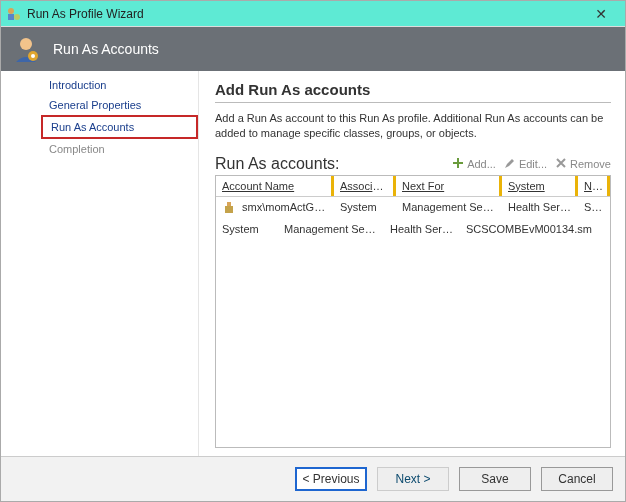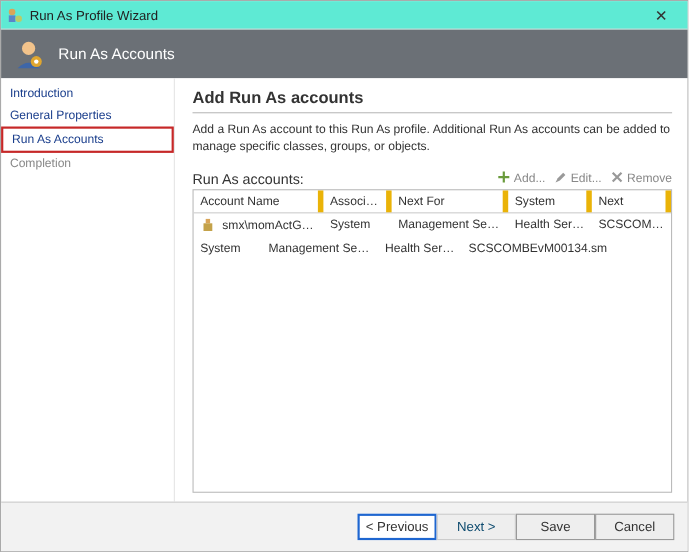--- a/index.html
+++ b/index.html
@@ -15,61 +15,61 @@
   .titlebar .title-icon { width:16px; height:16px; margin-right:6px; }
   .titlebar .title-text { flex:1; font-size:12px; }
   .titlebar .close-x { width:40px; text-align:center; font-size:14px; color:#333; cursor:pointer; }
   .header-band {
     background:#6b7076; color:#fff; display:flex; align-items:center; padding:6px 10px;
     height:44px;
   }
   .header-band .avatar { width:30px; height:30px; margin-right:12px; }
   .header-band .band-title { font-size:14px; }
   .body {
-    flex:1; display:flex; min-height:0;
+    flex:1; display:flex; min-height:0;margin-left:40px;
   }
   .sidebar {
     width:158px; border-right:1px solid #e5e5e5; padding-top:4px;
   }
   .sidebar .nav-item {
     padding:4px 8px; font-size:11px; color:#1a3e8c; cursor:pointer;
   }
   .sidebar .nav-item.selected {
     border:2px solid #c62828; color:#1a3e8c;
   }
   .sidebar .nav-item.disabled { color:#888; cursor:default; }
   .main {
     flex:1; padding:10px 14px 8px 16px; display:flex; flex-direction:column; min-width:0;
   }
   .section-title {
     font-weight:600; font-size:15px; color:#333; border-bottom:1px solid #bbb; padding-bottom:4px; margin-bottom:8px;
   }
   .section-desc { font-size:11px; color:#333; margin-bottom:14px; line-height:1.35; }
   .accounts-row { display:flex; align-items:center; margin-bottom:2px; }
-  .accounts-label { font-size:13px; color:#333; flex:1; }
+  .accounts-label { font-size:16px; color:#333; flex:1; }
   .tool-btn { color:#888; font-size:11px; margin-left:8px; display:flex; align-items:center; cursor:default;justify-content:space-between; }
   .tool-btn .ico { display:inline-block; margin-right:3px; }
   .grid {
     border:1px solid #bbb; flex:1; min-height:0; background:#fff; overflow:hidden;
   }
   .grid-header, .grid-row {
     display:flex; font-size:11px;
   }
   .grid-header { border-bottom:1px solid #ccc; color:#333; }
   .gh, .gc { padding:4px 6px; white-space:nowrap; overflow:hidden; text-overflow:ellipsis; }
   .c-name { width:118px; }
   .c-assoc { width:62px; }
   .c-used { width:106px; }
   .c-class { width:76px; }
   .c-path { flex:1; }
-  .gh { border-right:5px solid #eab308; }
+  .gh { border-right:3px solid #eab308;text-decoration:underline; }
   .grid-row { color:#333; }
   .row-ico { width:14px; height:14px; display:inline-block; vertical-align:middle; margin-right:3px; }
   .footer {
-    border-top:1px solid #ccc; padding:10px 12px; display:flex; justify-content:flex-end; gap:0;
+    border-top:1px solid #ccc; padding:10px 12px; display:flex; justify-content:flex-end; gap:10px;
     background:#f2f2f2;
   }
   .btn {
     min-width:72px; height:24px; border:1px solid #999; background:#eee; font-size:12px;
     display:flex; align-items:center; justify-content:center; cursor:pointer; color:#333;
   }
   .btn.primary { border:2px solid #1e66d0; background:#fff; }
   .btn.disabled { color:#0c4a6e; border-color:#ccc; cursor:default; }
 </style>
 </head>

